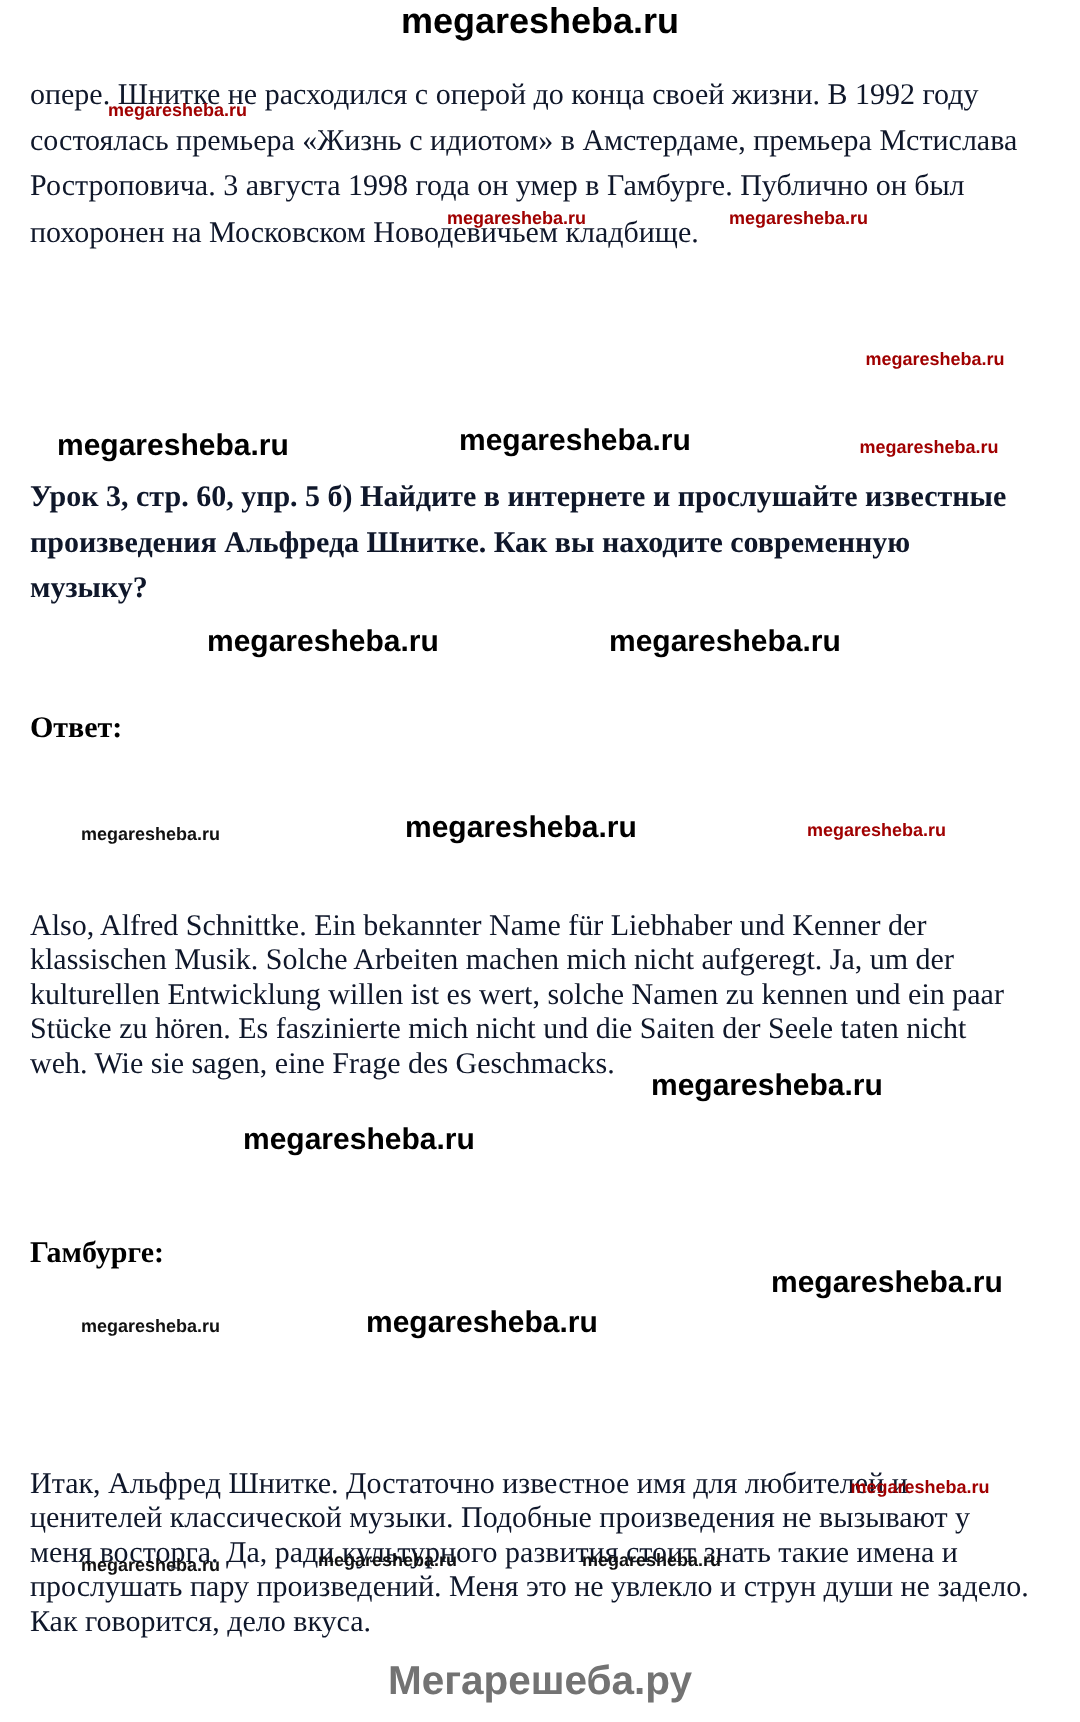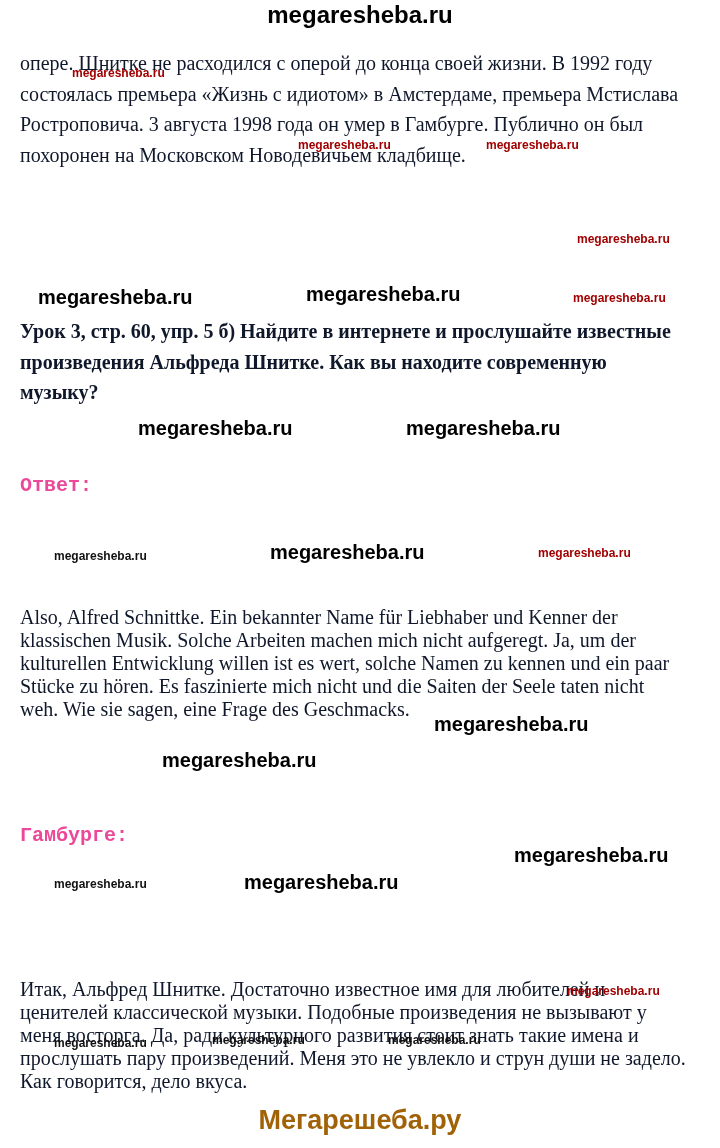--- a/index.html
+++ b/index.html
@@ -25,39 +25,38 @@
     color: #000;
   }
   .footer-brand {
     position: absolute;
     top: 1105px; left: 0;
     width: 100%;
     text-align: center;
     font-family: "Liberation Sans", sans-serif;
     font-weight: bold;
     font-size: 27px;
-    color: #a16207;
+    color: #737373;
   }
   .body-text {
     position: absolute;
     left: 20px;
     width: 666px;
     font-size: 20px;
     line-height: 30.5px;
     color: #0f172a;
   }
   .body-text.de, .body-text.ru2 { line-height: 23px; margin-top: 36px; }
   .bold { font-weight: bold; }
   .label {
     position: absolute;
     left: 20px;
     font-size: 20px;
     font-weight: bold;
-    color: #ec4899;
-    font-family: Liberation Mono, monospace;
+    color: #000000;
   }
   .wm {
     position: absolute;
     font-family: "Liberation Sans", sans-serif;
     font-weight: bold;
     white-space: nowrap;
     pointer-events: none;
   }
   .wm.big { font-size: 20px; color: #000000; }
   .wm.sm-black { font-size: 12px; color: #111111; }

